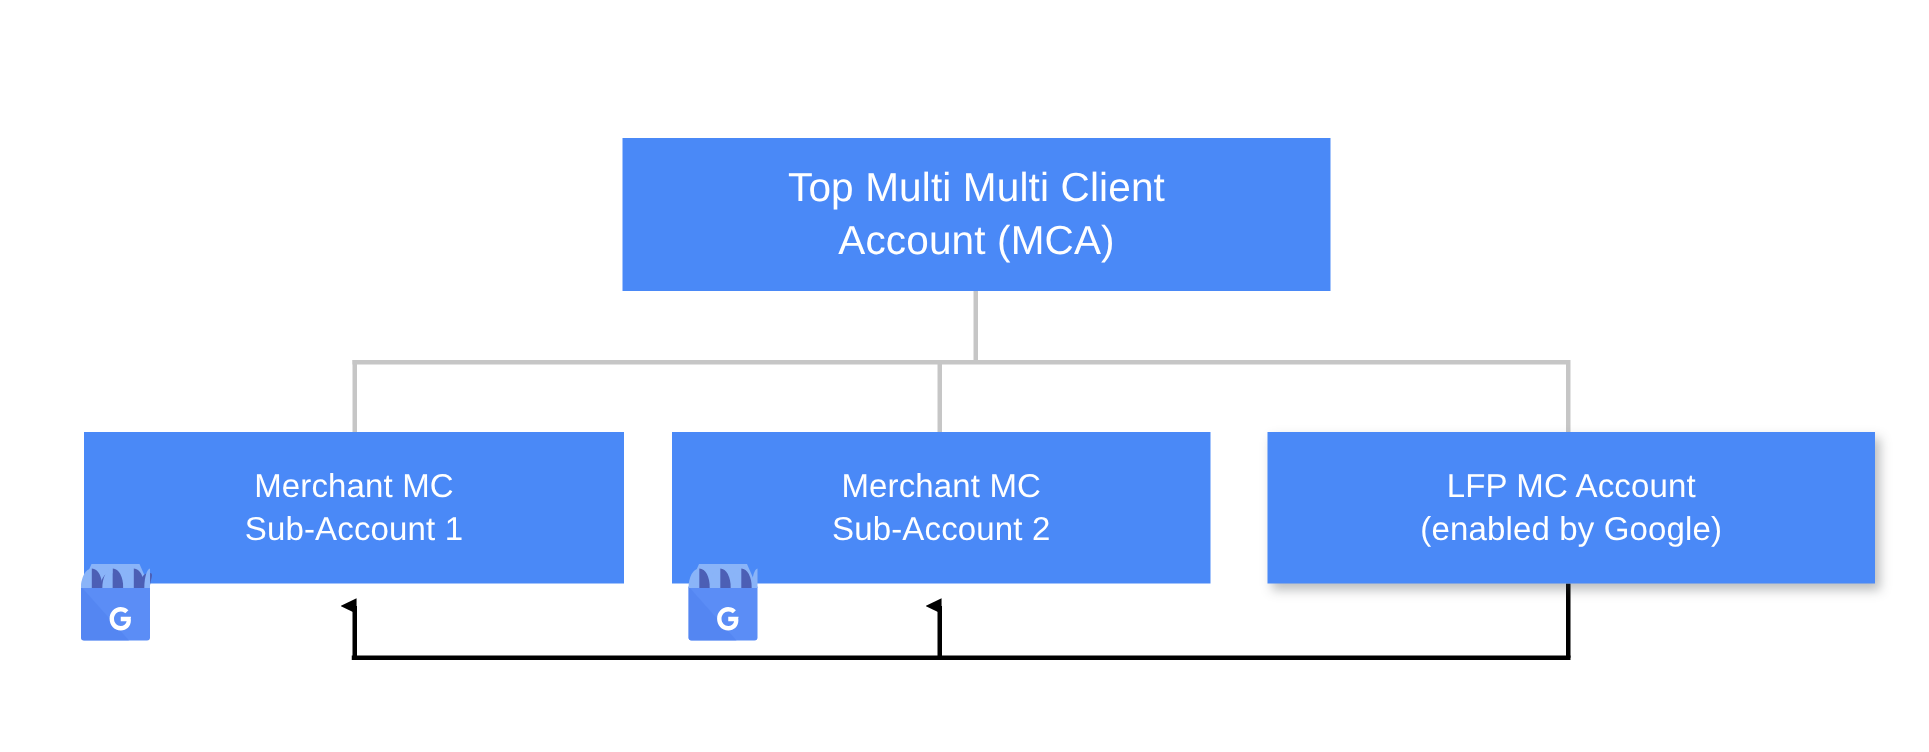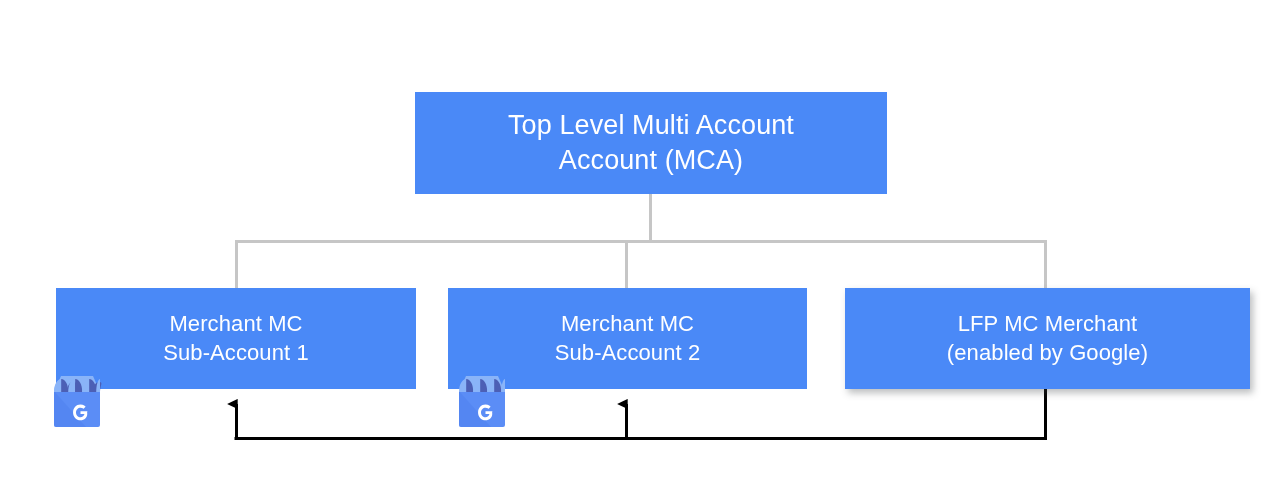--- a/index.html
+++ b/index.html
@@ -115,36 +115,36 @@
 
     <g stroke="#000000" stroke-width="3" fill="none" stroke-linecap="butt">
       <line x1="1045.5" y1="389" x2="1045.5" y2="438.5"></line>
       <line x1="1047" y1="438.5" x2="234.5" y2="438.5"></line>
       <line x1="236.5" y1="438.5" x2="236.5" y2="404" marker-end="url(#arrowhead-up)"></line>
       <line x1="626.5" y1="438.5" x2="626.5" y2="404" marker-end="url(#arrowhead-up)"></line>
     </g>
   </svg>
 
   <div class="node-box" id="node-mca" style="background:#4a89f7;">
-    <span class="node-label">Top Level Multi Account
+    <span class="node-label">Top Multi Multi Client
 Account (MCA)</span>
   </div>
 
   <div class="node-box" id="node-sub1" style="background:#4a89f7;">
     <span class="node-label">Merchant MC
 Sub-Account 1</span>
   </div>
 
   <div class="node-box" id="node-sub2" style="background:#4a89f7;">
     <span class="node-label">Merchant MC
 Sub-Account 2</span>
   </div>
 
   <div class="node-box" id="node-lfp" style="background:#4a89f7;">
-    <span class="node-label">LFP MC Merchant
+    <span class="node-label">LFP MC Account
 (enabled by Google)</span>
   </div>
 
   <div class="store-icon" id="store-icon-1">
     <svg viewBox="0 0 72 72" xmlns="http://www.w3.org/2000/svg">
       <path d="M13 26 H59 V60 A2 2 0 0 1 57 62 H15 A2 2 0 0 1 13 60 Z" fill="#5b8df6"></path>
       <path d="M13 26 L45 62 H15 A2 2 0 0 1 13 60 Z" fill="#4e82ee" opacity="0.55"></path>
       <path d="M20 11 H52 L59 27 H13 Z" fill="#8ab4f8"></path>
       <path d="M13 27 C13 21 15.6 17 19.5 17 C23.4 17 26 21 26 27 Z" fill="#8ab4f8"></path>
       <path d="M26 27 C26 21 28.6 17 32.5 17 C36.4 17 39 21 39 27 Z" fill="#4c5fb5"></path>

